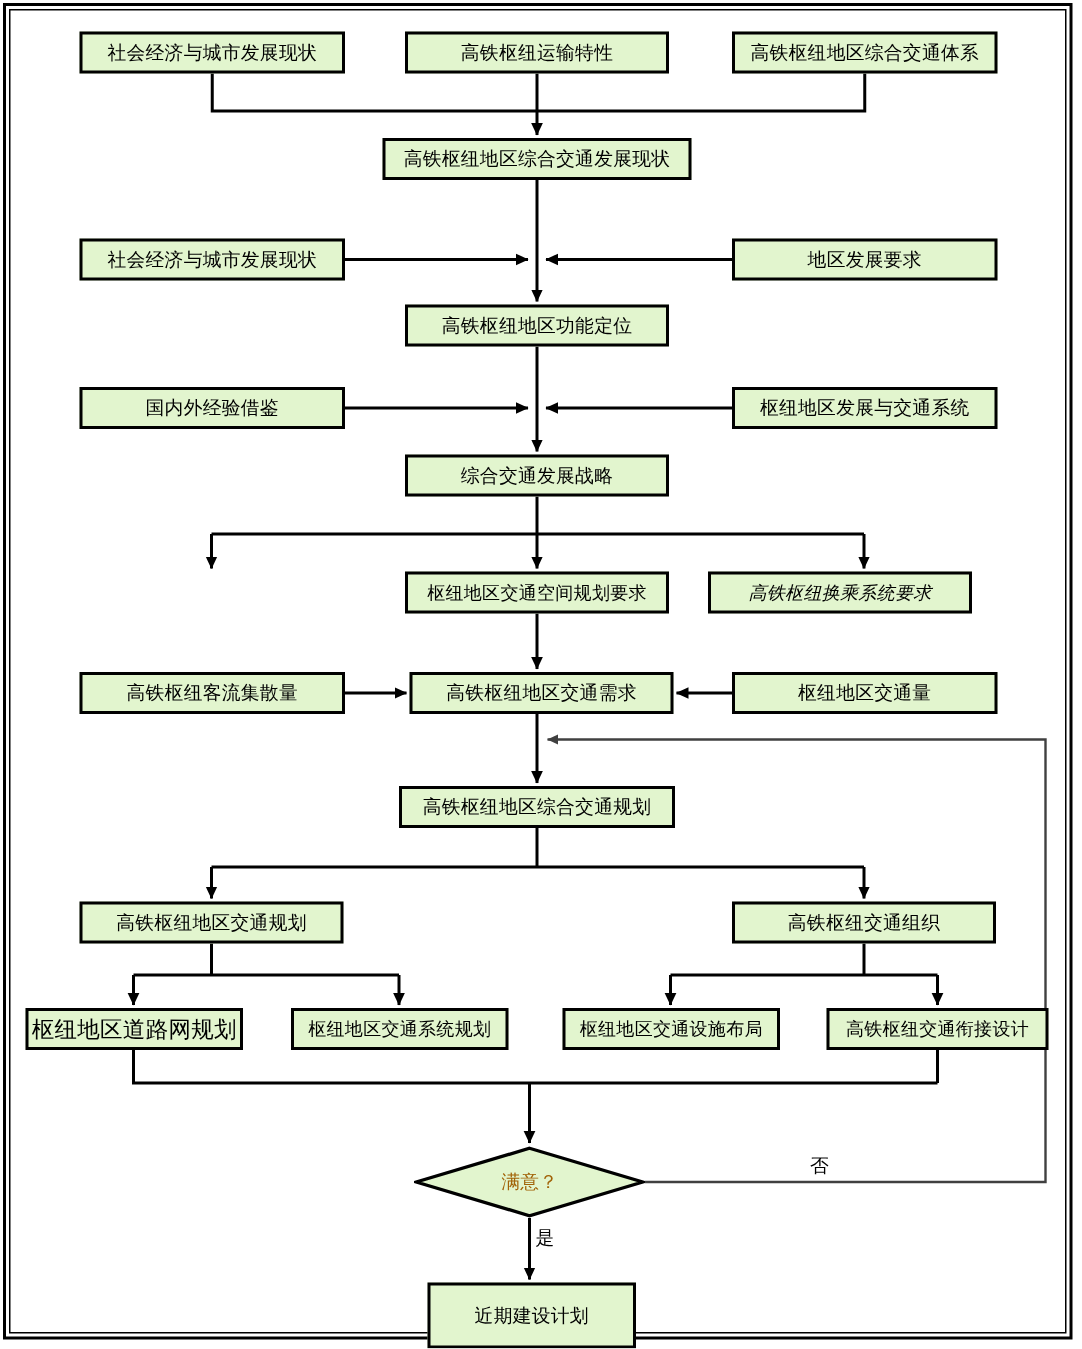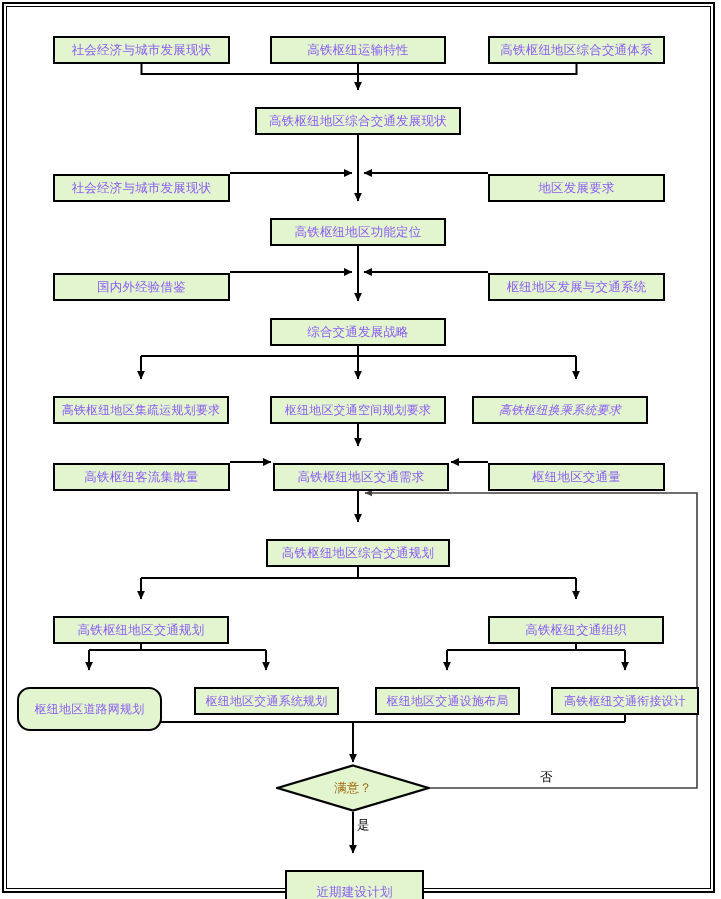--- a/index.html
+++ b/index.html
@@ -41,30 +41,29 @@
     left: 0;
     top: 0;
     width: 721px;
     height: 899px;
   }
   .node {
     position: absolute;
     box-sizing: border-box;
     background: #e2f5ce;
     border: 2px solid #000000;
-    color: #8b5cf6;
+    color: #000000;
     font-size: 12.5px;
     line-height: 1;
     display: flex;
     align-items: center;
     justify-content: center;
     text-align: center;
     white-space: nowrap;
     letter-spacing: 0.2px;
-    margin-top: 15px;
   }
   .diamond-wrap {
     position: absolute;
   }
   .diamond-wrap svg {
     display: block;
   }
   .diamond-label {
     position: absolute;
     left: 0;
@@ -192,23 +191,20 @@
   </div>
 
   <div class="node" style="left:488px; top:258px; width:177px; height:28px;">
     <span>枢纽地区发展与交通系统</span>
   </div>
 
   <div class="node" style="left:270px; top:303px; width:176px; height:28px;">
     <span>综合交通发展战略</span>
   </div>
 
-  <div class="node" style="left:53px; top:381px; width:176px; height:28px; font-size:12px;">
-    <span>高铁枢纽地区集疏运规划要求</span>
-  </div>
 
   <div class="node" style="left:270px; top:381px; width:176px; height:28px; font-size:12px;">
     <span>枢纽地区交通空间规划要求</span>
   </div>
 
   <div class="node" style="left:472px; top:381px; width:176px; height:28px; font-size:12px;font-style:italic;">
     <span>高铁枢纽换乘系统要求</span>
   </div>
 
   <div class="node" style="left:53px; top:448px; width:177px; height:28px;">
@@ -228,21 +224,21 @@
   </div>
 
   <div class="node" style="left:53px; top:601px; width:176px; height:28px;">
     <span>高铁枢纽地区交通规划</span>
   </div>
 
   <div class="node" style="left:488px; top:601px; width:176px; height:28px;">
     <span>高铁枢纽交通组织</span>
   </div>
 
-  <div class="node" style="left:17px; top:672px; width:145px; height:44px; font-size:12px;border-radius:13px;">
+  <div class="node" style="left:17px; top:672px; width:145px; height:28px; font-size:15px;">
     <span>枢纽地区道路网规划</span>
   </div>
 
   <div class="node" style="left:194px; top:672px; width:145px; height:28px; font-size:12px;">
     <span>枢纽地区交通系统规划</span>
   </div>
 
   <div class="node" style="left:375px; top:672px; width:145px; height:28px; font-size:12px;">
     <span>枢纽地区交通设施布局</span>
   </div>

